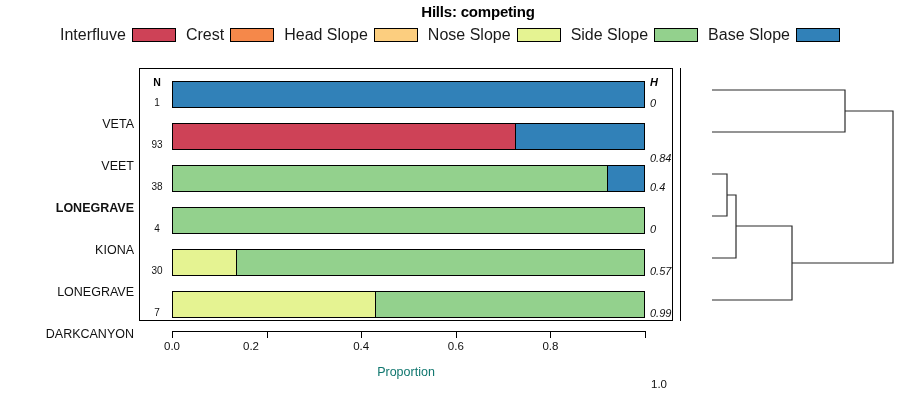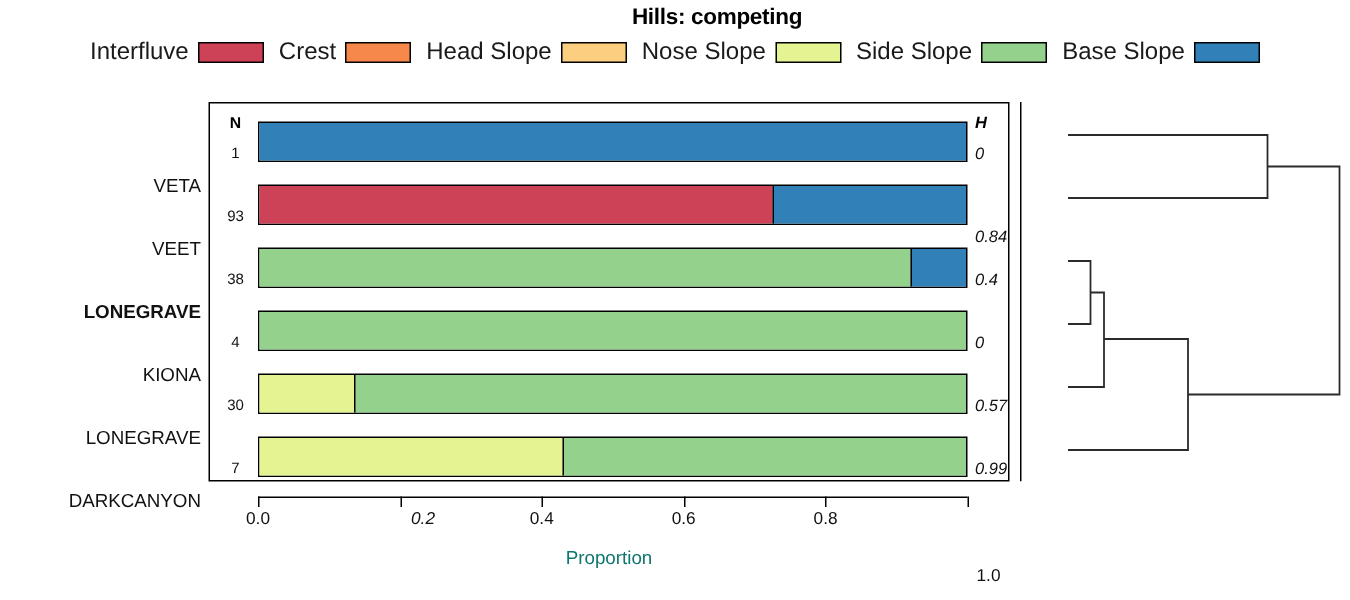--- a/index.html
+++ b/index.html
@@ -159,21 +159,21 @@
       <div class="taxa-label" style="top: 296px; left: 0px; width: 134px;">DARKCANYON</div>
       <div class="n-value" style="top: 307px;">7</div>
       <div class="h-value" style="top: 307px;">0.99</div>
     </div>
 
   <div class="xaxis" id="xaxis">
     <div class="xaxis-line"></div>
   <div class="tick" style="left: 33px;"></div>
       <div class="ticklabel" style="left: 33px;">0.0</div>
       <div class="tick" style="left: 127.6px;"></div>
-      <div class="ticklabel" style="left: 143px; font-style: italic;">0.2</div>
+      <div class="ticklabel" style="left: 112px;">0.2</div>
       <div class="tick" style="left: 222.2px;"></div>
       <div class="ticklabel" style="left: 222.2px;">0.4</div>
       <div class="tick" style="left: 316.8px;"></div>
       <div class="ticklabel" style="left: 316.8px;">0.6</div>
       <div class="tick" style="left: 411.4px;"></div>
       <div class="ticklabel" style="left: 411.4px;">0.8</div>
       <div class="tick" style="left: 506px;"></div>
       <div class="ticklabel" style="left: 520px; margin-top: 38px;">1.0</div>
     </div>
   <div class="xlab">Proportion</div>

